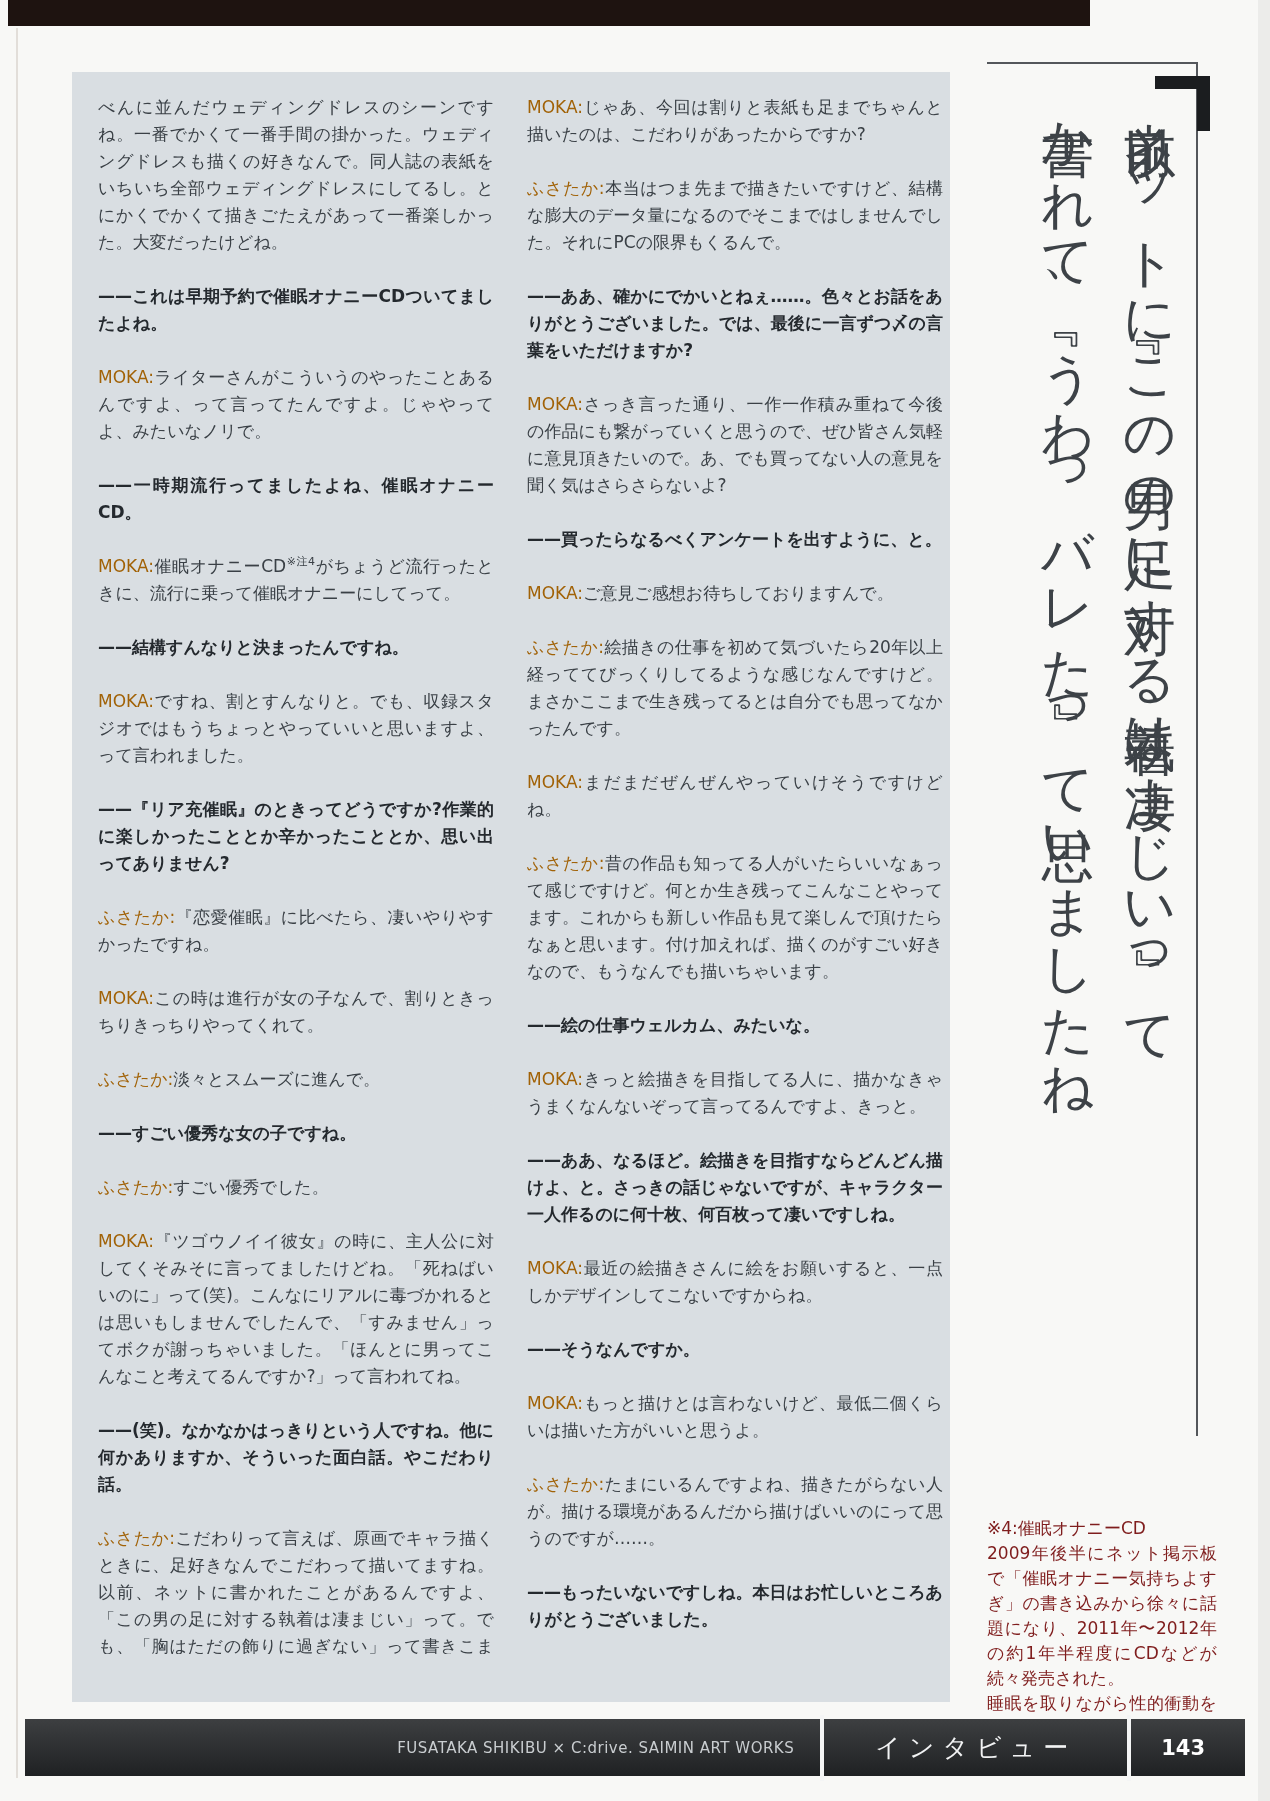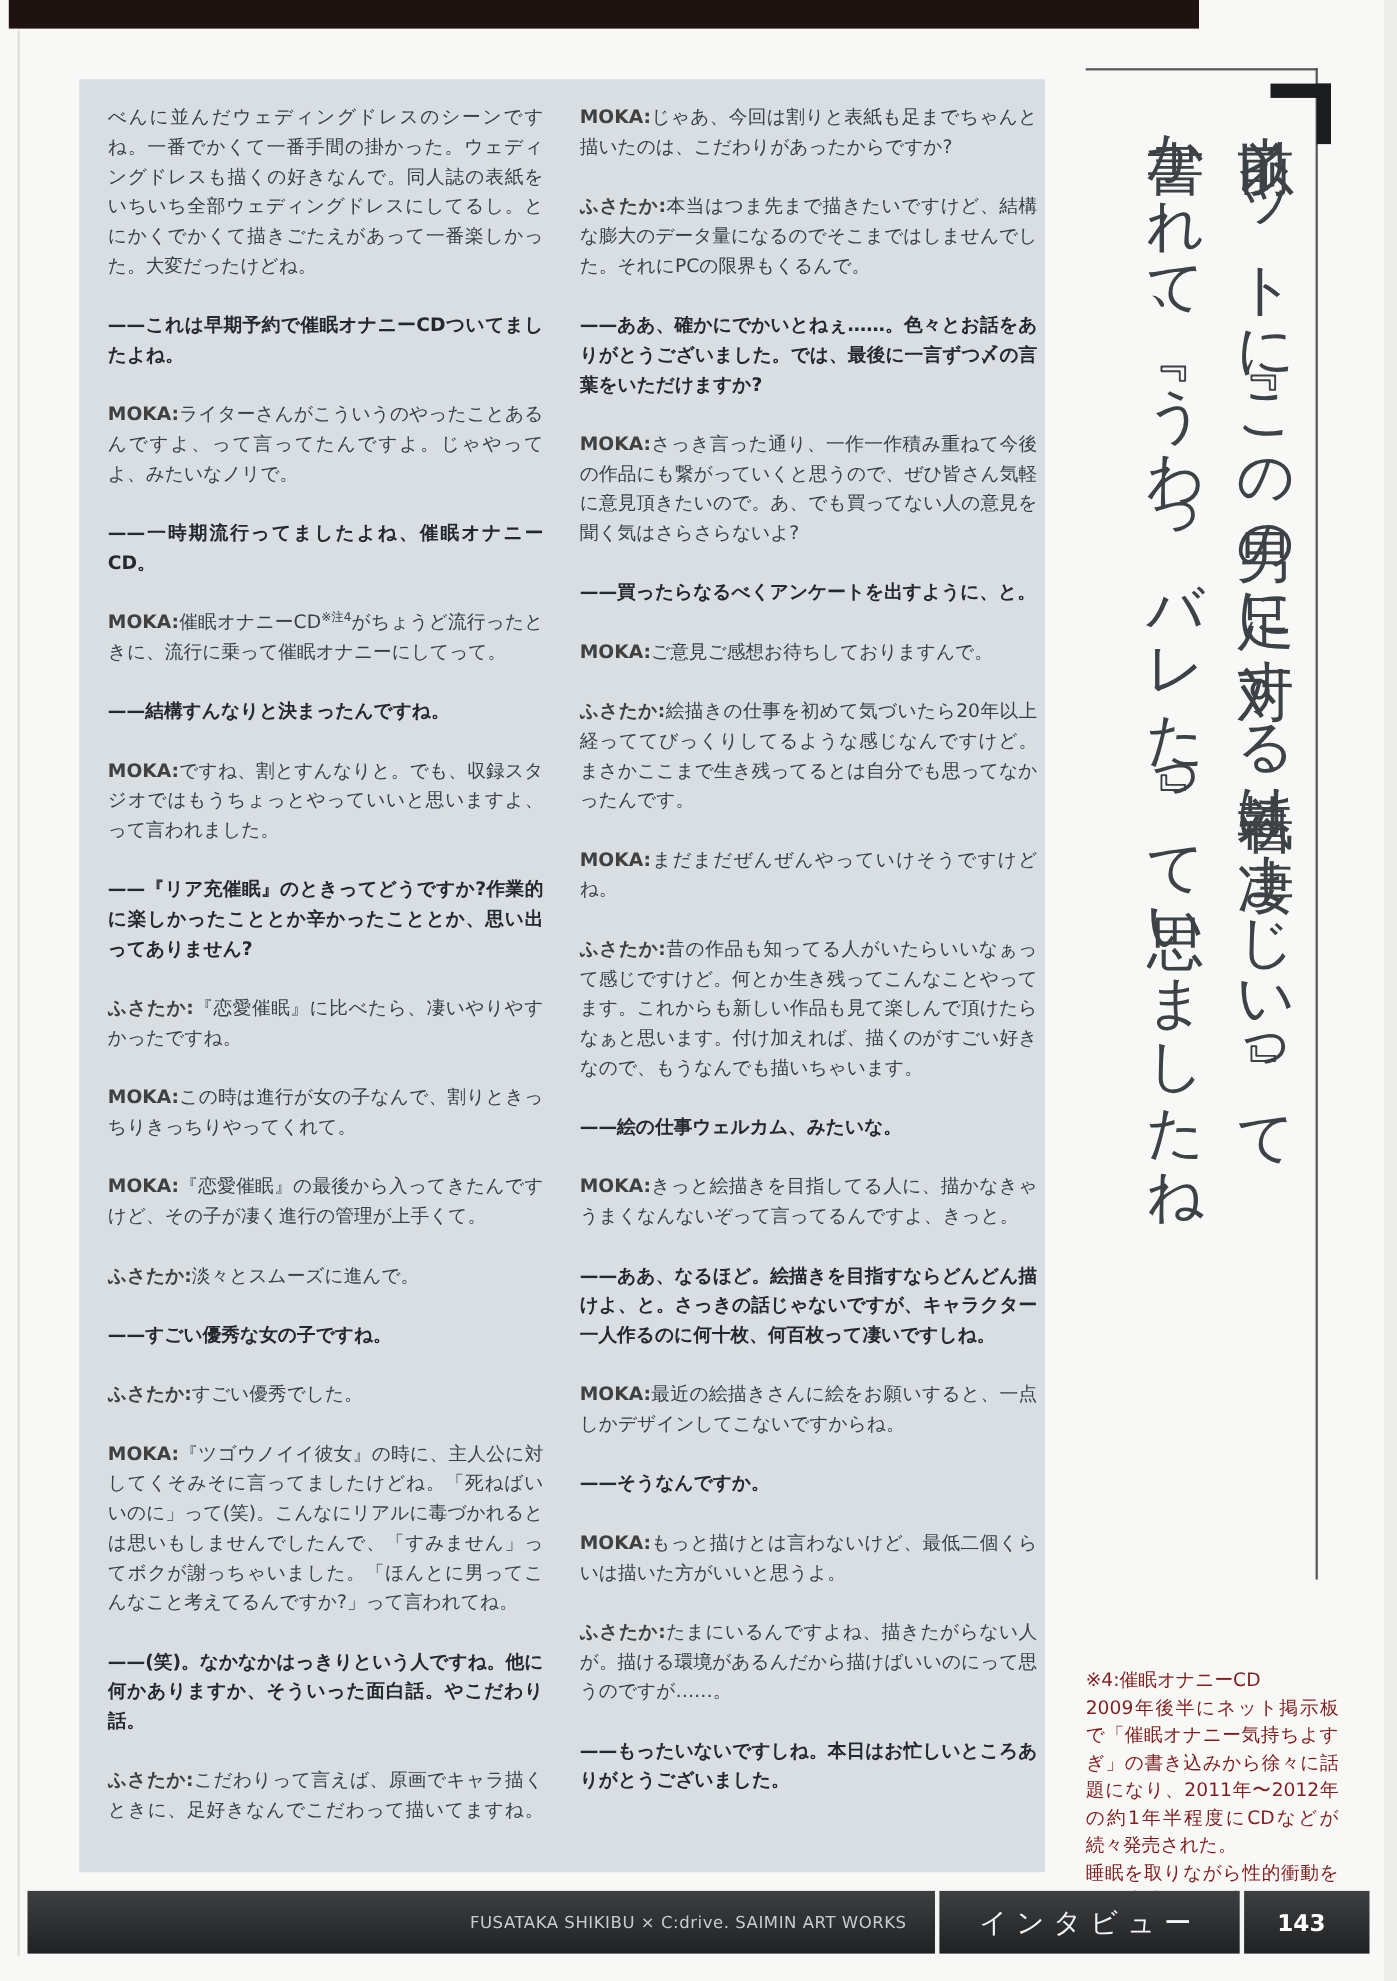--- a/index.html
+++ b/index.html
@@ -17,21 +17,21 @@
   #gray-box{left:72px;top:72px;width:878px;height:1630px;background:#d9dee2;}
   .col{position:absolute;top:94px;overflow:hidden;height:1560px;}
   #col-left{left:98px;width:396px;}
   #col-right{left:527px;width:416px;}
   .para{
     margin:0 0 27px 0;
     font-size:17px;line-height:27px;color:#3a4046;
     text-align:justify;
   }
   .para.q{font-weight:700;color:#24292e;}
-  .speaker{font-weight:700;color:#404040;}
+  .speaker{font-weight:400;color:#a16207;}
   sup{font-size:11px;vertical-align:super;line-height:0;}
   
   #headline-frame{
     left:987px;top:62px;width:209px;height:1372px;
     border-top:2px solid #54575b;border-right:2px solid #54575b;
   }
   #headline-bracket{
     left:1155px;top:76px;width:42px;height:42px;
     border-top:13px solid #1b1d1f;border-right:13px solid #1b1d1f;
   }
@@ -55,21 +55,21 @@
     left:25px;top:1719px;width:1220px;height:57px;
     background:linear-gradient(#3d3f41,#1f2123);
     display:flex;align-items:center;justify-content:flex-end;
     padding-right:34px;box-sizing:border-box;
   }
   .footer-sep{width:4px;height:66px;background:#f4f5f5;margin:0 0;}
   #footer-title{
     font-size:15px;color:#c9cdd0;letter-spacing:0.5px;margin-right:26px;white-space:nowrap;
   }
   #footer-section{
-    font-size:25px;color:#f2f3f4;letter-spacing:8px;margin:0 36px;white-space:nowrap;
+    font-size:25px;color:#f2f3f4;letter-spacing:8px;margin:0 51px;white-space:nowrap;
   }
   #footer-page{
     font-size:21px;font-weight:700;color:#ffffff;margin-left:30px;margin-right:6px;
   }
 </style>
 </head>
 <body>
 
 <div class="abs" id="top-band"></div>
 <div class="abs" id="left-edge-line"></div>
@@ -81,21 +81,20 @@
     <p class="para a">べんに並んだウェディングドレスのシーンですね。一番でかくて一番手間の掛かった。ウェディングドレスも描くの好きなんで。同人誌の表紙をいちいち全部ウェディングドレスにしてるし。とにかくでかくて描きごたえがあって一番楽しかった。大変だったけどね。</p>
     <p class="para q">——これは早期予約で催眠オナニーCDついてましたよね。</p>
     <p class="para a"><b class="speaker">MOKA:</b>ライターさんがこういうのやったことあるんですよ、って言ってたんですよ。じゃやってよ、みたいなノリで。</p>
     <p class="para q">——一時期流行ってましたよね、催眠オナニーCD。</p>
     <p class="para a"><b class="speaker">MOKA:</b>催眠オナニーCD<sup>※注4</sup>がちょうど流行ったときに、流行に乗って催眠オナニーにしてって。</p>
     <p class="para q">——結構すんなりと決まったんですね。</p>
     <p class="para a"><b class="speaker">MOKA:</b>ですね、割とすんなりと。でも、収録スタジオではもうちょっとやっていいと思いますよ、って言われました。</p>
     <p class="para q">——『リア充催眠』のときってどうですか?作業的に楽しかったこととか辛かったこととか、思い出ってありません?</p>
     <p class="para a"><b class="speaker">ふさたか:</b>『恋愛催眠』に比べたら、凄いやりやすかったですね。</p>
     <p class="para a"><b class="speaker">MOKA:</b>この時は進行が女の子なんで、割りときっちりきっちりやってくれて。</p>
-    <p class="para a"><b class="speaker">MOKA:</b>『恋愛催眠』の最後から入ってきたんですけど、その子が凄く進行の管理が上手くて。</p>
     <p class="para a"><b class="speaker">ふさたか:</b>淡々とスムーズに進んで。</p>
     <p class="para q">——すごい優秀な女の子ですね。</p>
     <p class="para a"><b class="speaker">ふさたか:</b>すごい優秀でした。</p>
     <p class="para a"><b class="speaker">MOKA:</b>『ツゴウノイイ彼女』の時に、主人公に対してくそみそに言ってましたけどね。「死ねばいいのに」って(笑)。こんなにリアルに毒づかれるとは思いもしませんでしたんで、「すみません」ってボクが謝っちゃいました。「ほんとに男ってこんなこと考えてるんですか?」って言われてね。</p>
     <p class="para q">——(笑)。なかなかはっきりという人ですね。他に何かありますか、そういった面白話。やこだわり話。</p>
     <p class="para a"><b class="speaker">ふさたか:</b>こだわりって言えば、原画でキャラ描くときに、足好きなんでこだわって描いてますね。以前、ネットに書かれたことがあるんですよ、「この男の足に対する執着は凄まじい」って。でも、「胸はただの飾りに過ぎない」って書きこまれたこともあって。うわっバレた、って思いましたね(笑)。お前、よく分かったな! って。</p>
   </div>
 <div class="col" id="col-right">
     <p class="para a"><b class="speaker">MOKA:</b>じゃあ、今回は割りと表紙も足までちゃんと描いたのは、こだわりがあったからですか?</p>
     <p class="para a"><b class="speaker">ふさたか:</b>本当はつま先まで描きたいですけど、結構な膨大のデータ量になるのでそこまではしませんでした。それにPCの限界もくるんで。</p>

